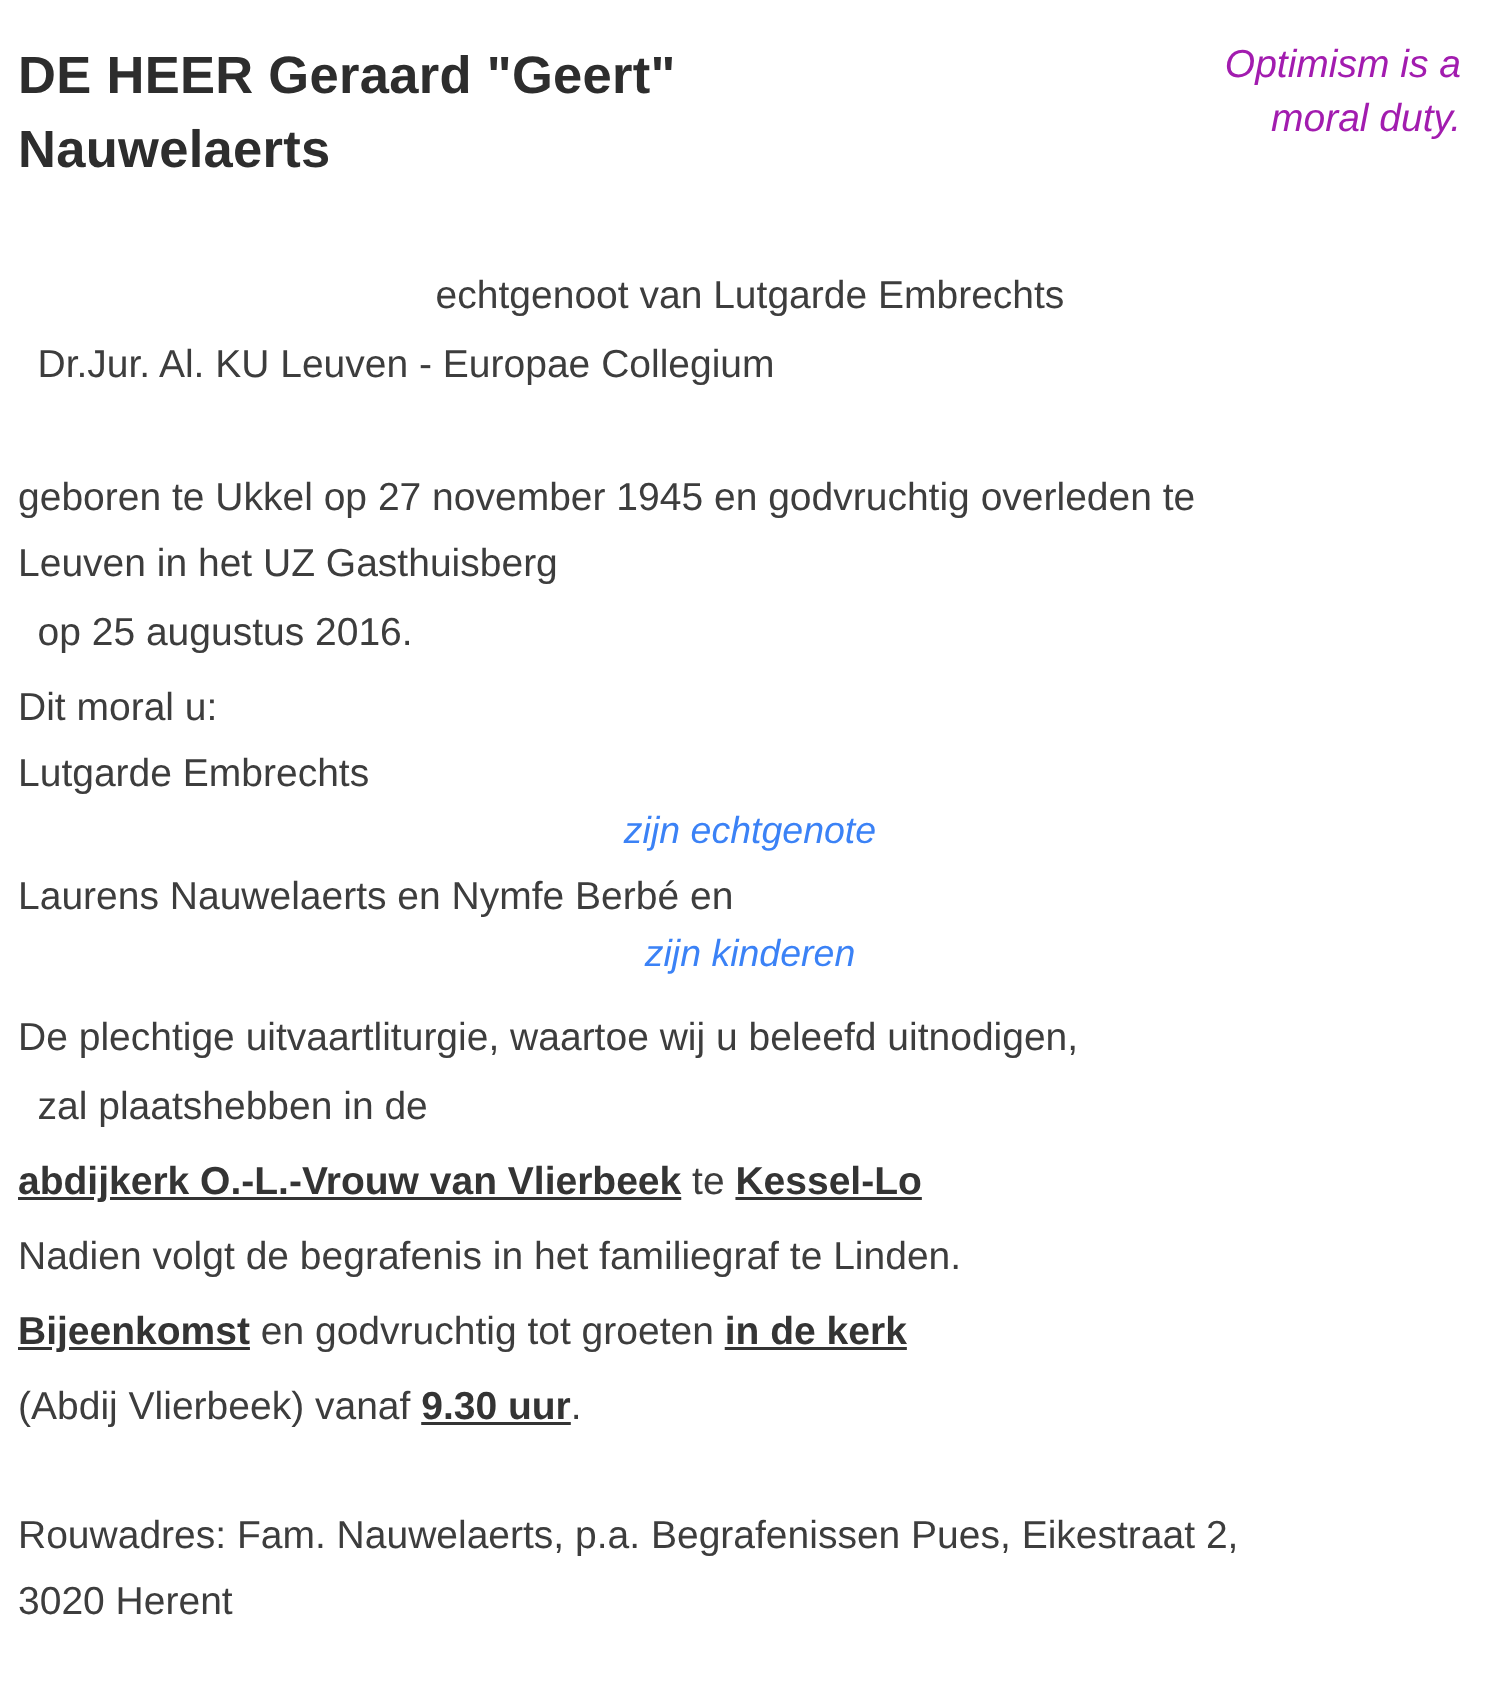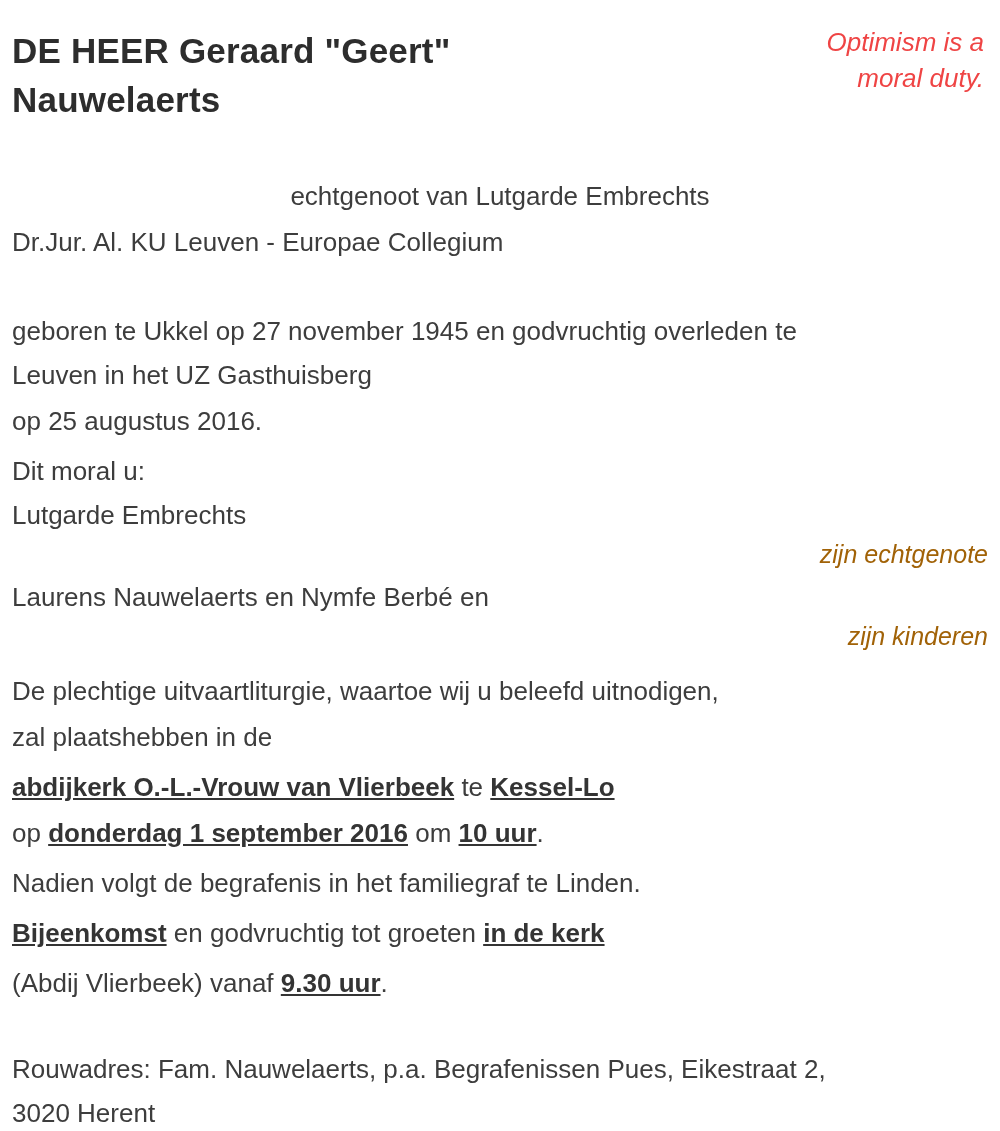--- a/index.html
+++ b/index.html
@@ -21,48 +21,48 @@
   .title {
     font-size: 35px;
     font-weight: 700;
     color: #2d2d2d;
     line-height: 49px;
     letter-spacing: 0.2px;
   }
   .motto {
     position: absolute;
     top: 24px;
-    right: 16px;
+    right: 26px;
     font-size: 26px;
     font-style: italic;
     text-align: right;
     line-height: 36px;
-    color: #ef4444;
+    color: #a21caf;
   }
   .line {
     font-size: 26px;
     line-height: 44px;
     margin: 0;
     color: #3d3d3d;
   }
   .line strong {
     font-weight: 700;
     color: #343434;
     text-decoration: underline;
   }
   .relation {
     font-size: 25px;
     font-style: italic;
-    text-align: right;
+    text-align: center;
     line-height: 30px;
     margin: 2px 0 6px 0;
-    color: #a16207;
+    color: #3b82f6;
   }
   .gap-title   { margin-top: 50px; text-align: center; }
-  .gap-xs      { margin-top: 2px; }
+  .gap-xs      { margin-top: 2px; margin-left: 13px; }
   .gap-sm      { margin-top: 6px; }
   .gap-md      { margin-top: 18px; }
   .gap-lg      { margin-top: 45px; }
   .gap-address { margin-top: 42px; }
 </style>
 </head>
 <body>
 
 <div class="page">
 
@@ -92,23 +92,20 @@
   <p class="line">Laurens Nauwelaerts en Nymfe Berbé en</p>
   <p class="relation">zijn kinderen</p>
 
   <p class="line gap-md">De plechtige uitvaartliturgie, waartoe wij u beleefd uitnodigen,</p>
   <p class="line gap-xs">zal plaatshebben in de</p>
 
   <p class="line gap-sm">
     <strong>abdijkerk O.-L.-Vrouw van Vlierbeek</strong><span> te </span><strong>Kessel-Lo</strong>
   </p>
 
-  <p class="line gap-xs">
-    <span>op </span><strong>donderdag 1 september 2016</strong><span> om </span><strong>10 uur</strong><span>.</span>
-  </p>
 
   <p class="line gap-sm">Nadien volgt de begrafenis in het familiegraf te Linden.</p>
 
   <p class="line gap-sm">
     <strong>Bijeenkomst</strong><span> en godvruchtig tot groeten </span><strong>in de kerk</strong>
   </p>
 
   <p class="line gap-sm">
     <span>(Abdij Vlierbeek) vanaf </span><strong>9.30 uur</strong><span>.</span>
   </p>

